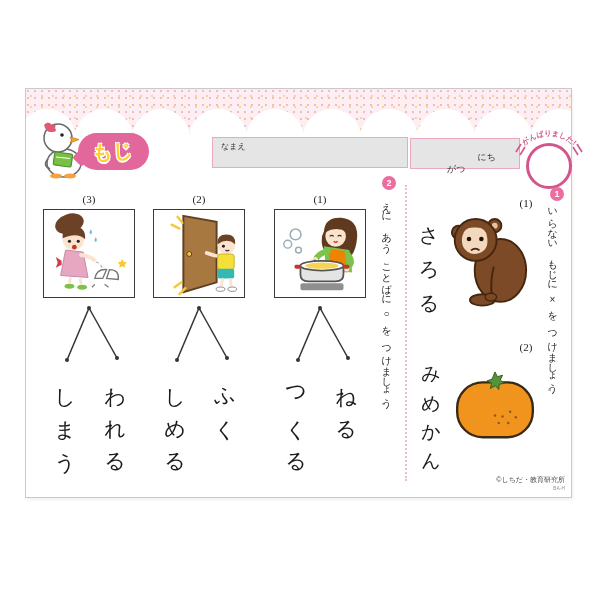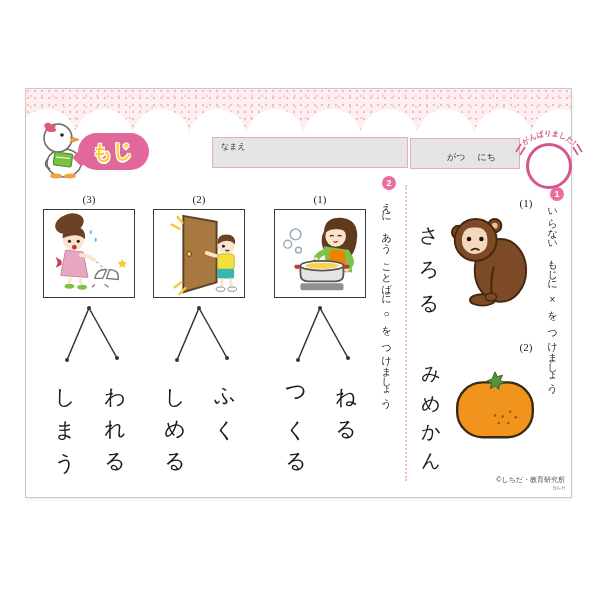--- a/index.html
+++ b/index.html
@@ -24,21 +24,21 @@
   .badge .tail { position:absolute; left:-3px; top:18px; width:13px; height:13px; background:#e2689c;
                  transform:rotate(45deg); border-radius:2px; }
   .badge .subject { font-size:20px; font-weight:bold; color:#ffcf2e; transform:rotate(-4deg);
                     text-shadow:-1px -1px 0 #fff,1px -1px 0 #fff,-1px 1px 0 #fff,1px 1px 0 #fff,0 2px 0 #fff; }
   .badge .code { font-size:21px; font-weight:800; color:#fff; letter-spacing:.5px; }
 
   .pbox { position:absolute; border:1.5px solid #eaa9c3; border-radius:0; background:#e5e5e5; }
   .name-box { left:186px; top:48px; width:196px; height:31px; }
   .name-box .lbl { font-size:8px; color:#333; margin:3px 0 0 8px; }
   .date-box { left:384px; top:49px; width:110px; height:31px; }
-  .date-box .month { position:absolute; left:36px; top:12px; font-size:9px; color:#333; }
+  .date-box .month { position:absolute; left:36px; top:24px; font-size:9px; color:#333; }
   .date-box .day { position:absolute; right:23px; top:12px; font-size:9px; color:#333; }
 
   .stamp-circle { position:absolute; left:500px; top:54px; width:46px; height:46px;
                   border:3px solid #d4548c; border-radius:50%; background:#fff; }
   .stamp-arc { position:absolute; left:486px; top:33px; width:74px; height:38px; }
 
   .divider { position:absolute; left:379px; top:96px; height:296px; width:0;
              border-left:2px dotted #f0b9cc; }
 
   .numcirc { position:absolute; width:14px; height:14px; border-radius:50%; background:#ec6d9f;

